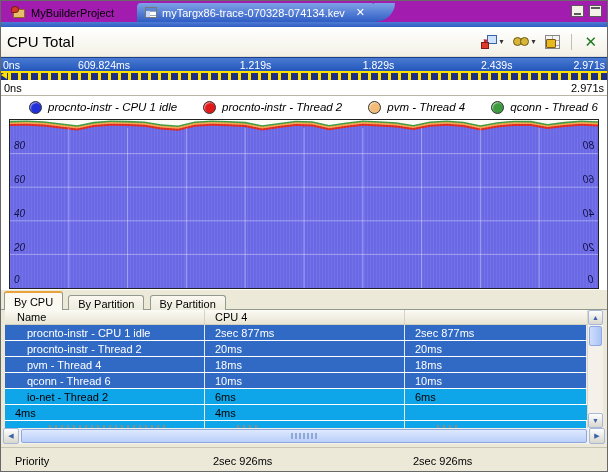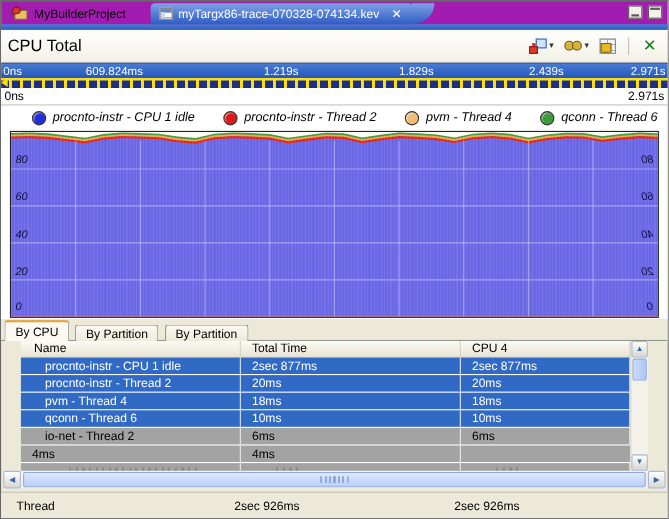--- a/index.html
+++ b/index.html
@@ -65,27 +65,27 @@
   .chartbox .tex{position:absolute;inset:0;background:repeating-linear-gradient(90deg,rgba(255,255,255,.07) 0 1px,transparent 1px 3px);pointer-events:none;}
   .ylab{position:absolute;font-style:italic;font-size:10px;color:#101040;pointer-events:none;}
   .ylab.right{right:4px;transform:scaleX(-1);}
   .ylab.left{left:4px;}
   
   .ltabs{height:20px;padding-left:3px;border-bottom:1px solid #929a8e;position:relative;background:#ece9d8;}
   .ltab{display:inline-block;padding:2px 9px 2px;border:1px solid #929a8e;border-bottom:none;
     border-radius:3px 3px 0 0;background:linear-gradient(#faf8f0,#eceadb);margin-right:2px;position:relative;top:3px;height:16px;cursor:pointer;}
   .ltab.active{border-top:2px solid #e8a33d;top:1px;height:19px;background:#fbf9f1;z-index:2;padding-top:3px;}
   
-  .tablearea{position:relative;margin:0 18px;height:118px;background:#fff;}
+  .tablearea{position:relative;margin:0 4px;height:118px;background:#fff;}
   .thead{display:grid;grid-template-columns:200px 200px 1fr;height:15px;width:calc(100% - 16px);
     background:linear-gradient(#fbfaf5,#e9e5d5);border-bottom:1px solid #d4d0bf;}
   .thead .hcell{display:flex;align-items:center;padding-left:10px;border-right:1px solid #d8d4c4;cursor:pointer;}
   .thead .hcell.first{padding-left:12px;}
   .tbody{width:calc(100% - 16px);}
-  .trow{display:grid;grid-template-columns:200px 200px 1fr;height:15px;margin-bottom:1px;background:#a3a3a3;cursor:default;}
+  .trow{display:grid;grid-template-columns:200px 200px 1fr;height:15px;margin-bottom:1px;background:#0ea5e9;cursor:default;}
   .trow .tcell{display:flex;align-items:center;padding-left:10px;overflow:hidden;white-space:nowrap;border-right:1px solid #eceadf;}
   .trow .tcell.name{padding-left:22px;}
   .trow.sel{background:#316ac5;color:#fff;}
   .trow.sel .tcell{border-right:1px solid rgba(255,255,255,.85);}
   .trow.clipped{height:7px;margin-bottom:0;overflow:hidden;}
   .smudge{height:3px;margin-top:4px;margin-left:22px;width:120px;
     background:repeating-linear-gradient(90deg,#8a8a8a 0 2px,transparent 2px 6px);}
   
   .vscroll{position:absolute;top:0;right:0;bottom:0;width:16px;background:#f3f1ea;border-left:1px solid #dcd8c8;display:flex;flex-direction:column;}
   .sbtn{height:15px;background:linear-gradient(#fefefe,#d8d7cf);border:1px solid #a8b8d8;border-radius:2px;
@@ -241,21 +241,20 @@
 
   <div class="ltabs">
     <span class="ltab active">By CPU</span>
     <span class="ltab">By Partition</span>
     <span class="ltab">By Partition</span>
   </div>
 
   <div class="tablearea">
     <div class="thead">
       <span class="hcell first">Name</span>
-      <span class="hcell">Total Time</span>
       <span class="hcell">CPU 4</span>
     </div>
     <div class="tbody" id="tbody">
       <div class="trow sel">
         <span class="tcell name">procnto-instr - CPU 1 idle</span>
         <span class="tcell">2sec 877ms</span>
         <span class="tcell">2sec 877ms</span>
       </div>
       <div class="trow sel">
         <span class="tcell name">procnto-instr - Thread 2</span>
@@ -303,18 +302,18 @@
 
   <div class="hscroll">
     <span class="sbtn">◀</span>
     <span class="hthumb">
         <span class="grip"></span>
       </span>
     <span class="sbtn">▶</span>
   </div>
 
   <div class="summary">
-    <span class="scell first">Thread</span>
+    <span class="scell first">Priority</span>
     <span class="scell">2sec 926ms</span>
     <span class="scell">2sec 926ms</span>
   </div>
 
 </div>
 
 </body></html>

